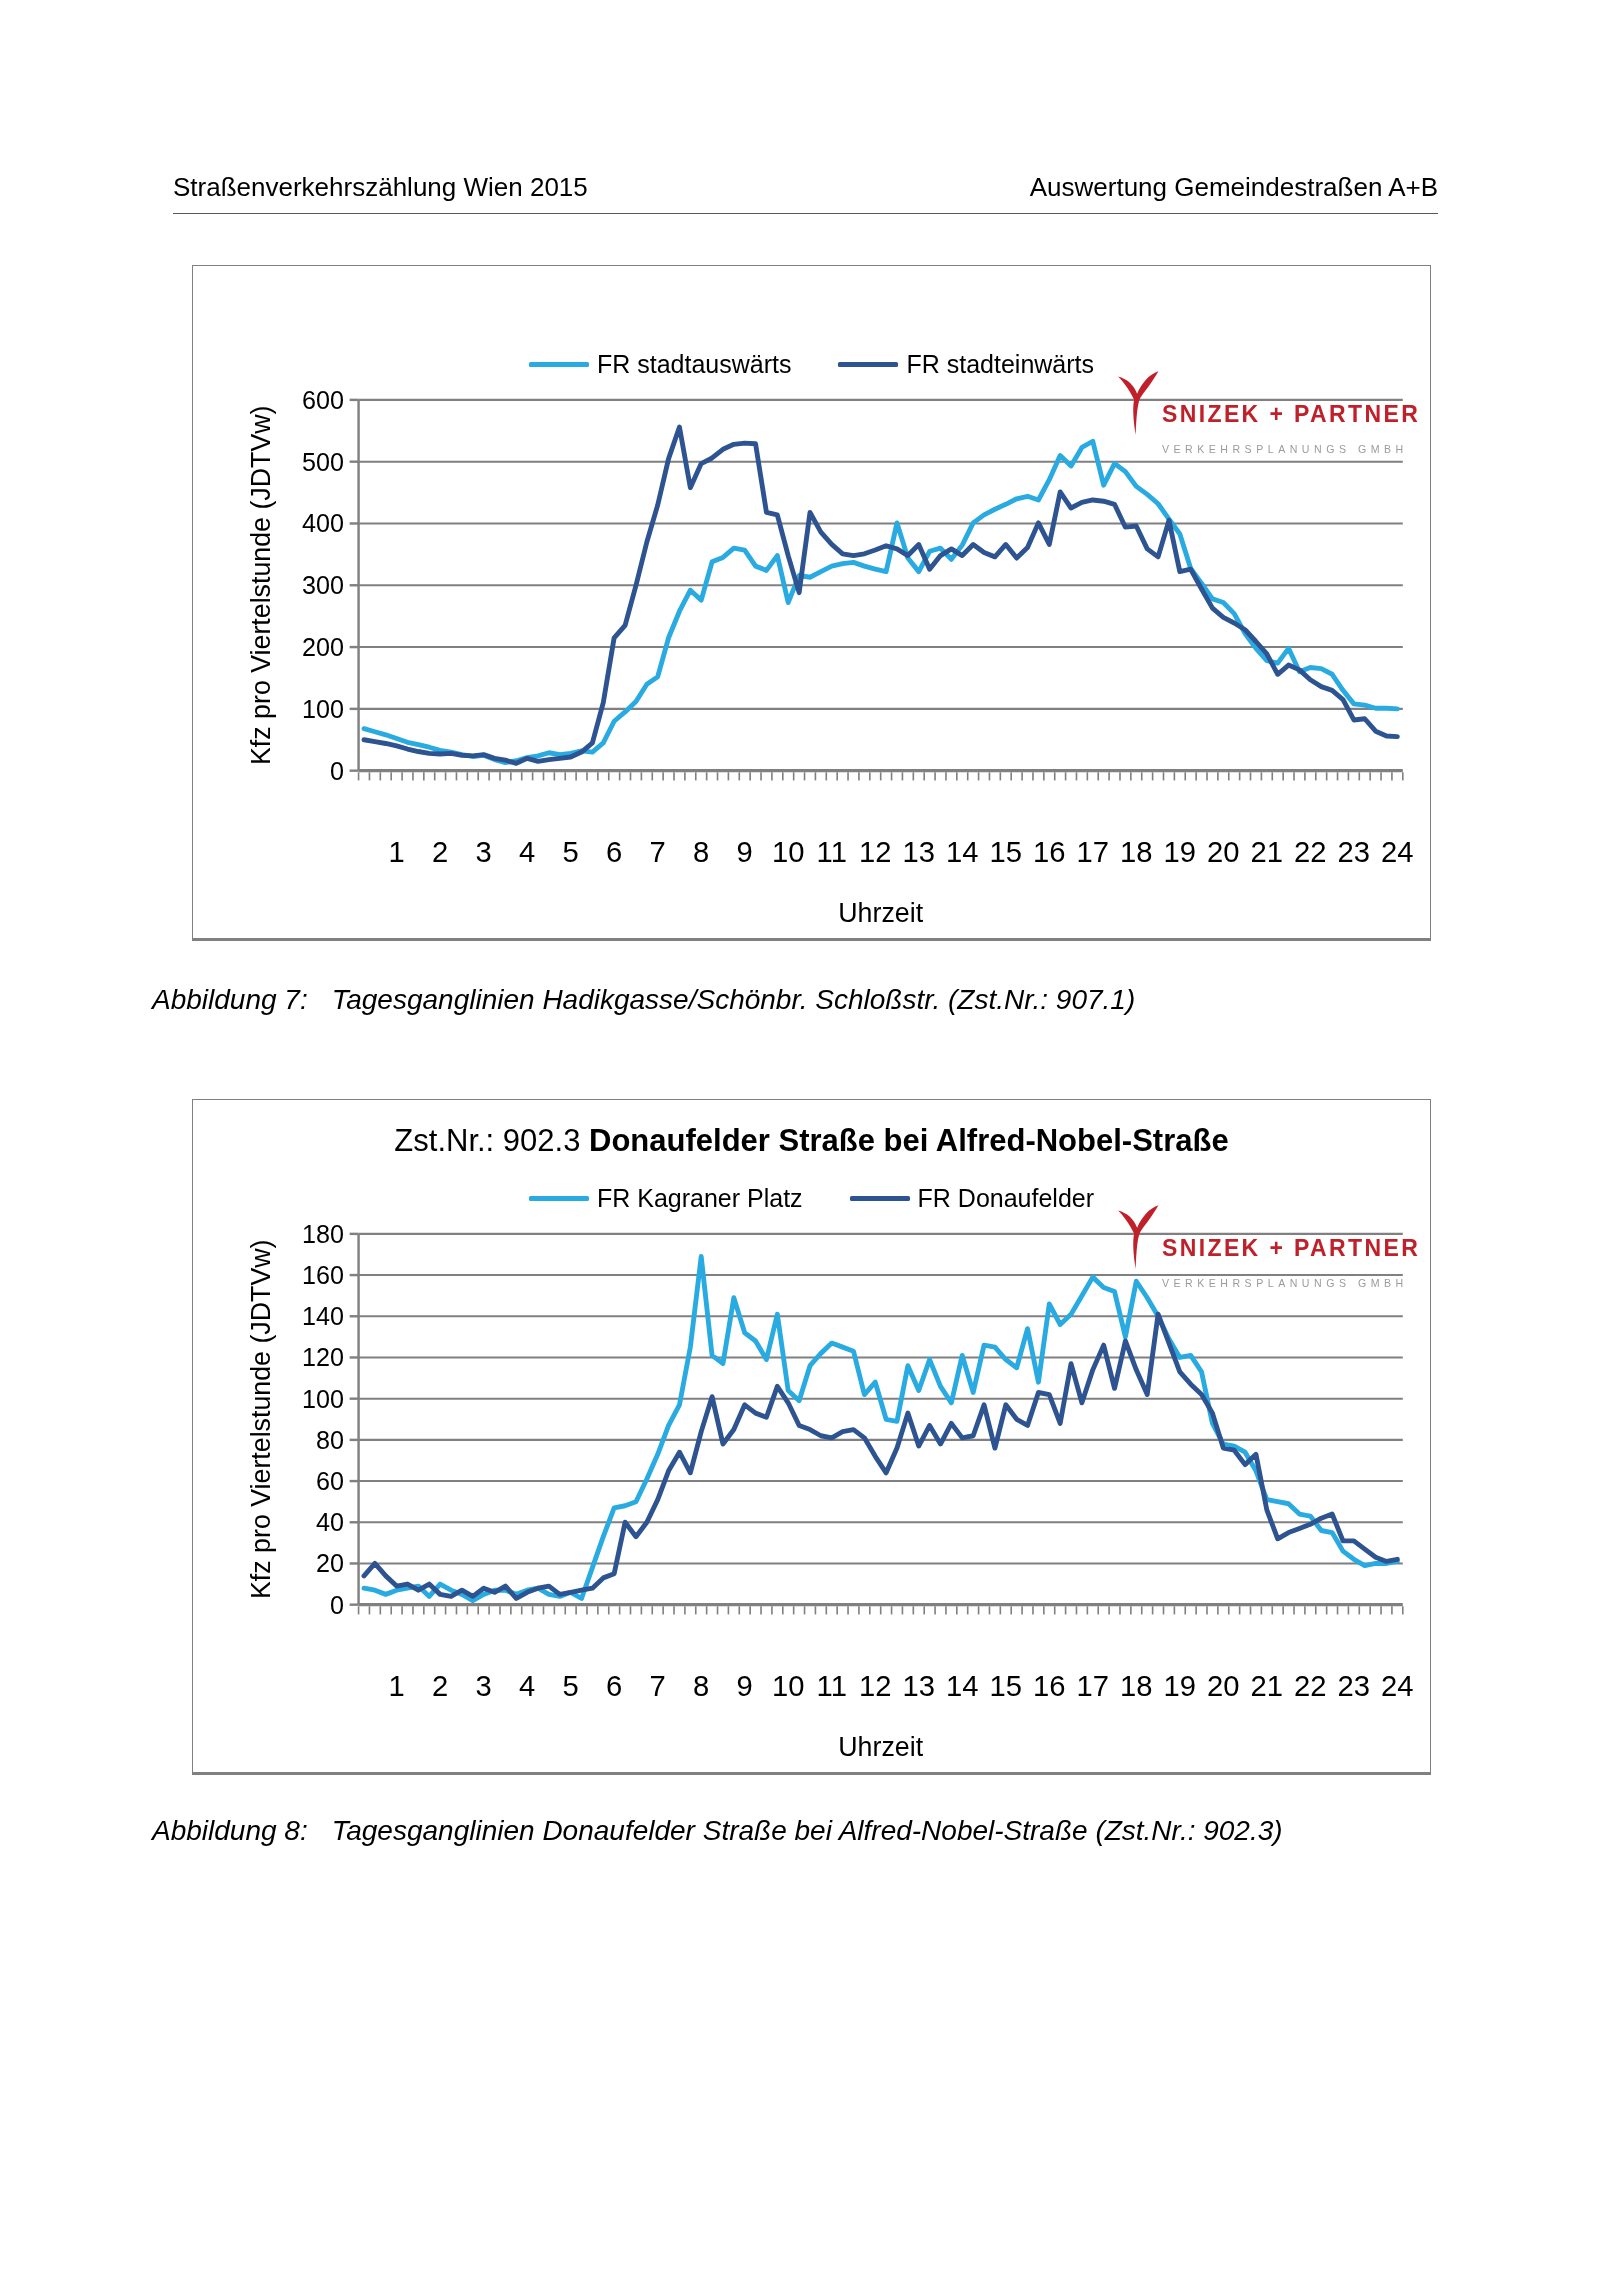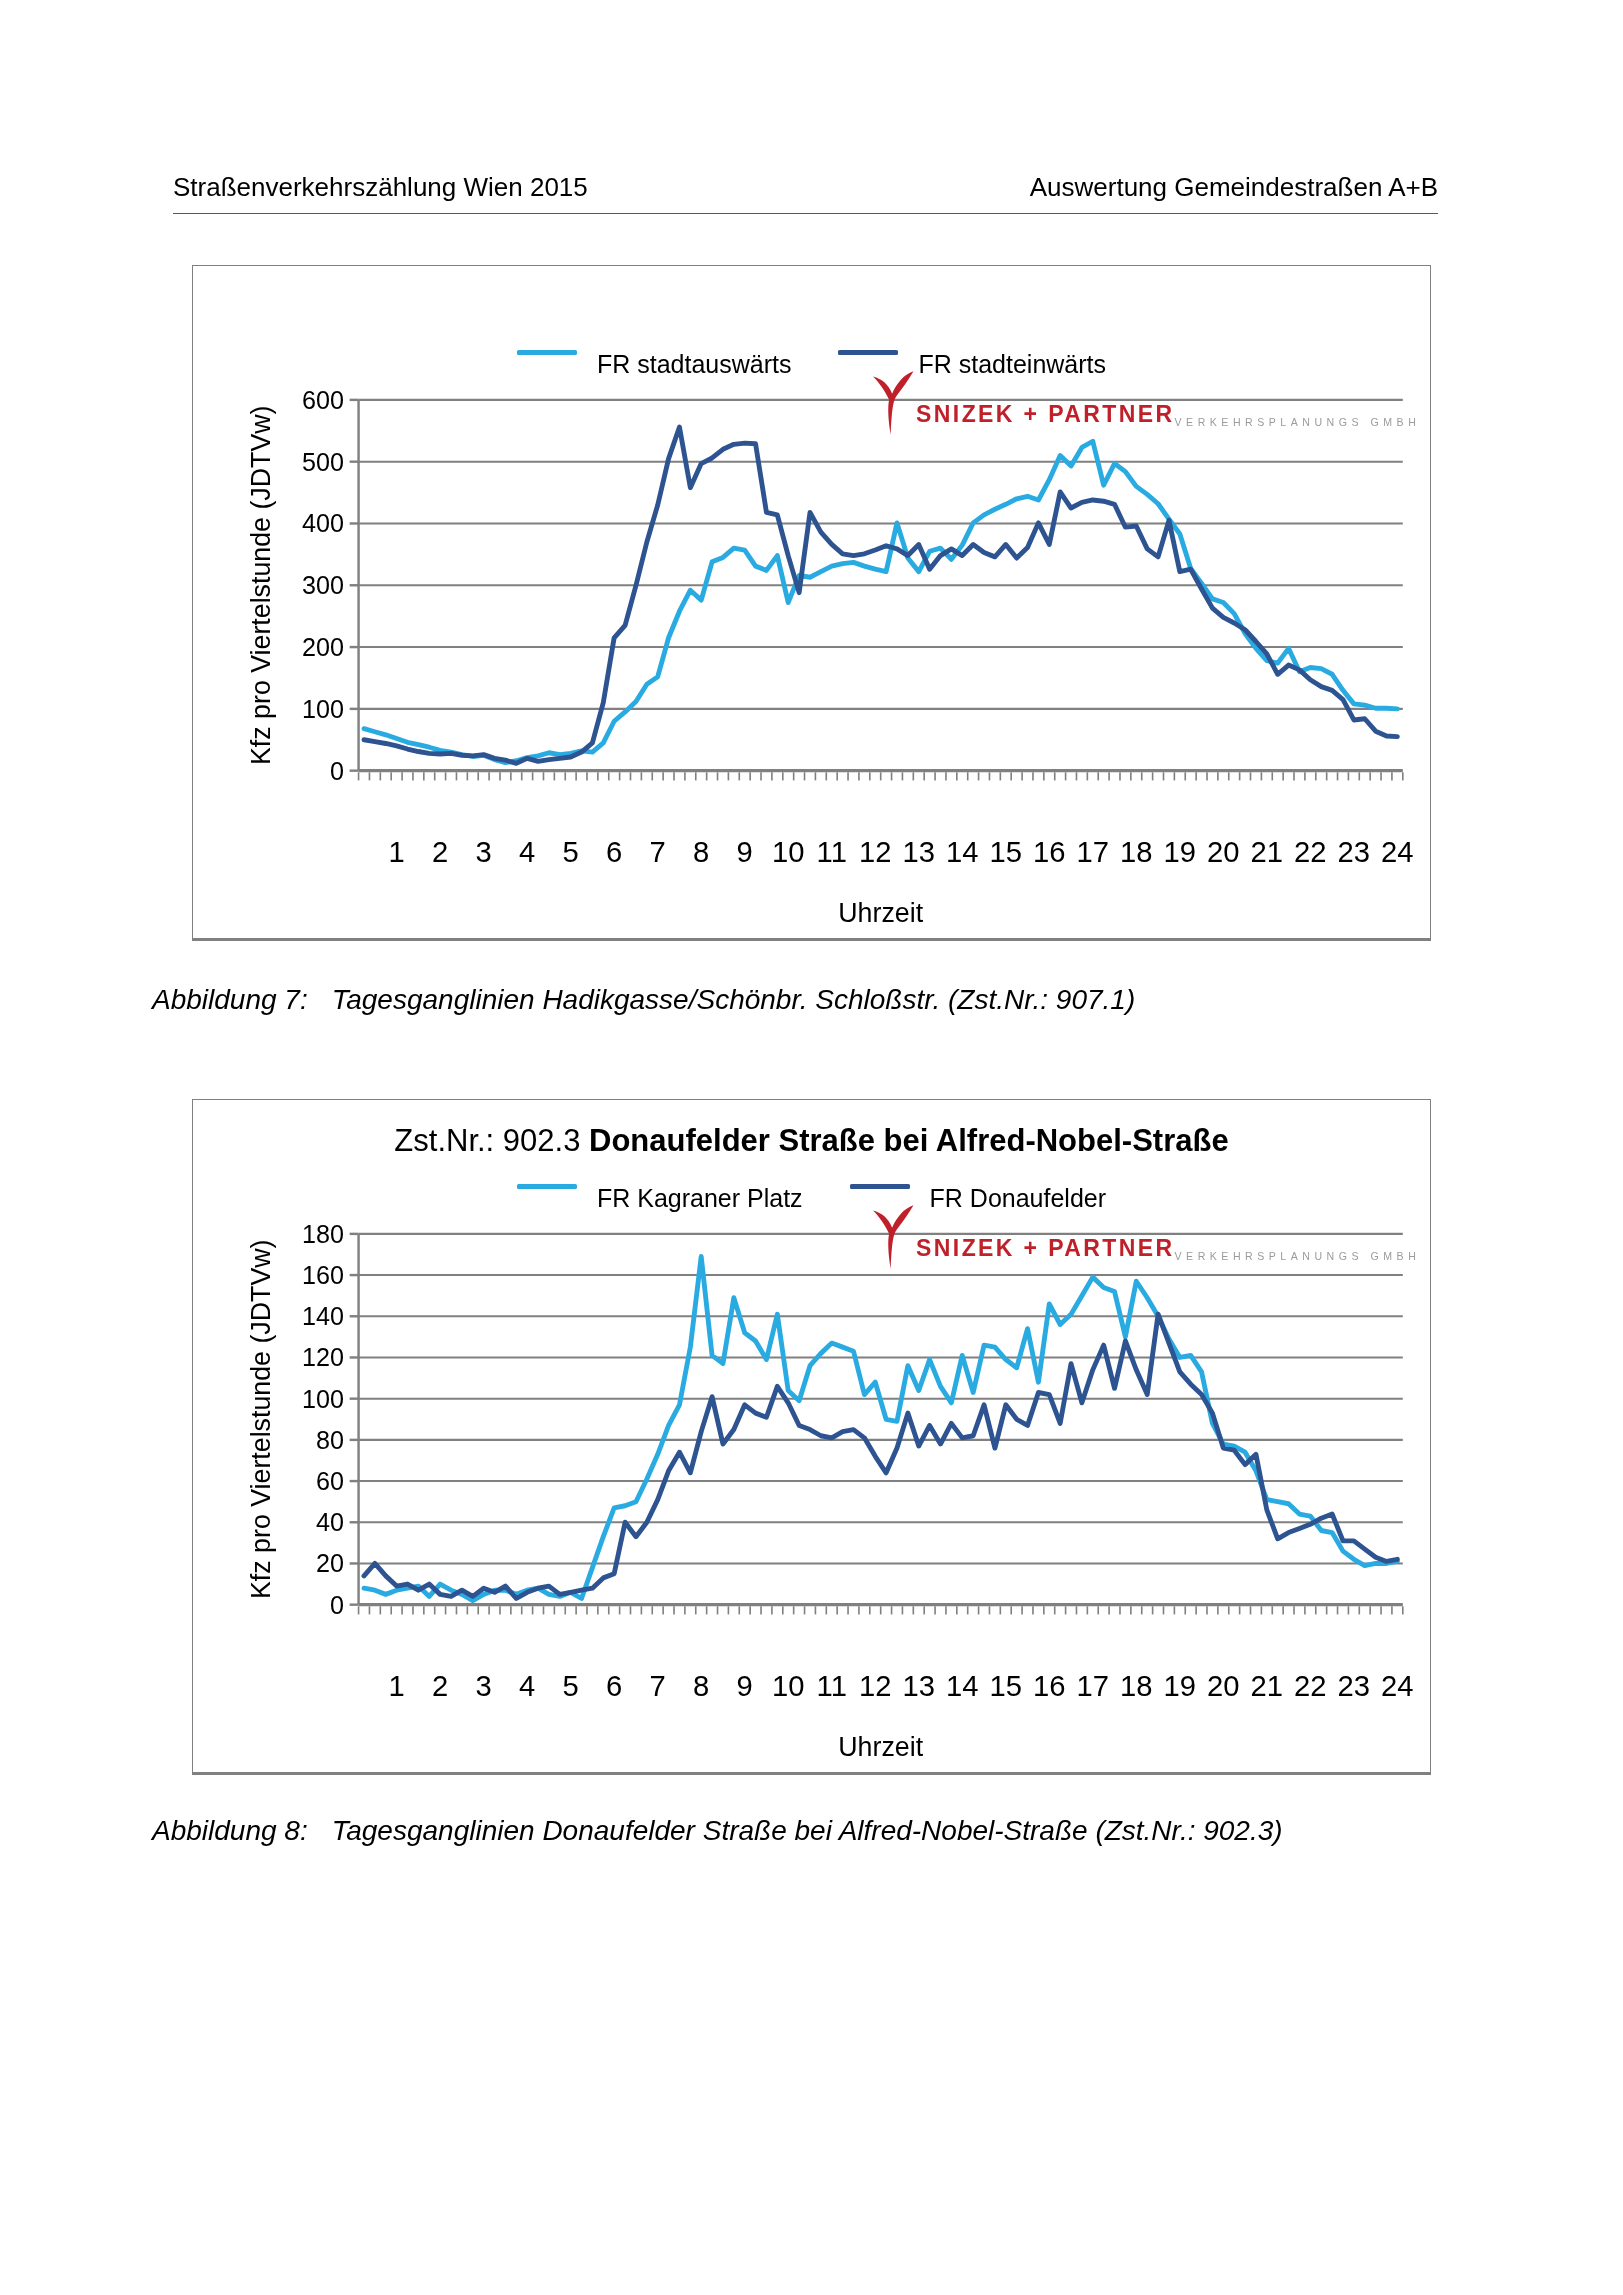--- a/index.html
+++ b/index.html
@@ -11,31 +11,31 @@
   .header .hr{position:absolute;right:0;top:0;}
   .header-rule{position:absolute;left:173px;right:185px;top:213px;height:0;border-top:1.6px solid #595959;}
   
   .chart-box{position:absolute;left:192px;width:1239px;height:676px;
              border:1.6px solid #808080;border-bottom-width:3.2px;background:#fff;box-sizing:border-box;}
   #chart0{top:265px;}
   #chart1{top:1099px;}
   .chart-title{position:absolute;left:0;right:0;top:23px;text-align:center;font-size:31px;}
   .chart-title b{font-weight:bold;}
   .legend{position:absolute;left:0;right:0;top:84px;display:flex;justify-content:center;gap:47px;font-size:25px;}
-  .legend-item{display:flex;align-items:flex-start;gap:20px;}
+  .legend-item{display:flex;align-items:center;gap:8px;}
   .swatch{display:inline-block;width:60px;height:4.9px;border-radius:1.6px;}
   .plot-svg{position:absolute;left:0;top:0;width:1235px;height:671px;}
   svg text{font-family:"Liberation Sans","DejaVu Sans",sans-serif;fill:#000;}
   text.yax{font-size:31px;}
   text.xax{font-size:36px;}
   text.axtitle{font-size:33px;}
   
   .sp-logo{position:absolute;right:9.7px;top:112px;display:flex;align-items:flex-start;gap:1.6px;}
   .sp-mark{width:45px;height:71px;margin-top:-9.7px;}
-  .sp-text{display:flex;margin-top:23px;}
+  .sp-text{display:flex;flex-direction:column;margin-top:23px;}
   .sp-name{color:#c0202a;font-weight:bold;font-size:23px;letter-spacing:2.4px;white-space:nowrap;}
   .sp-sub{color:#9b9b9b;font-size:10.6px;letter-spacing:4.5px;margin-top:15px;white-space:nowrap;}
   
   .caption{position:absolute;left:152px;font-size:28px;white-space:nowrap;font-style:italic;}
   #caption0{top:984px;}
   #caption1{top:1815px;}
   .caption .cap-label{margin-right:24px;}
   
   .footer-brand{position:absolute;left:159px;top:2102px;display:flex;align-items:flex-end;gap:2px;}
   .fb-mark{width:34px;height:54px;}

